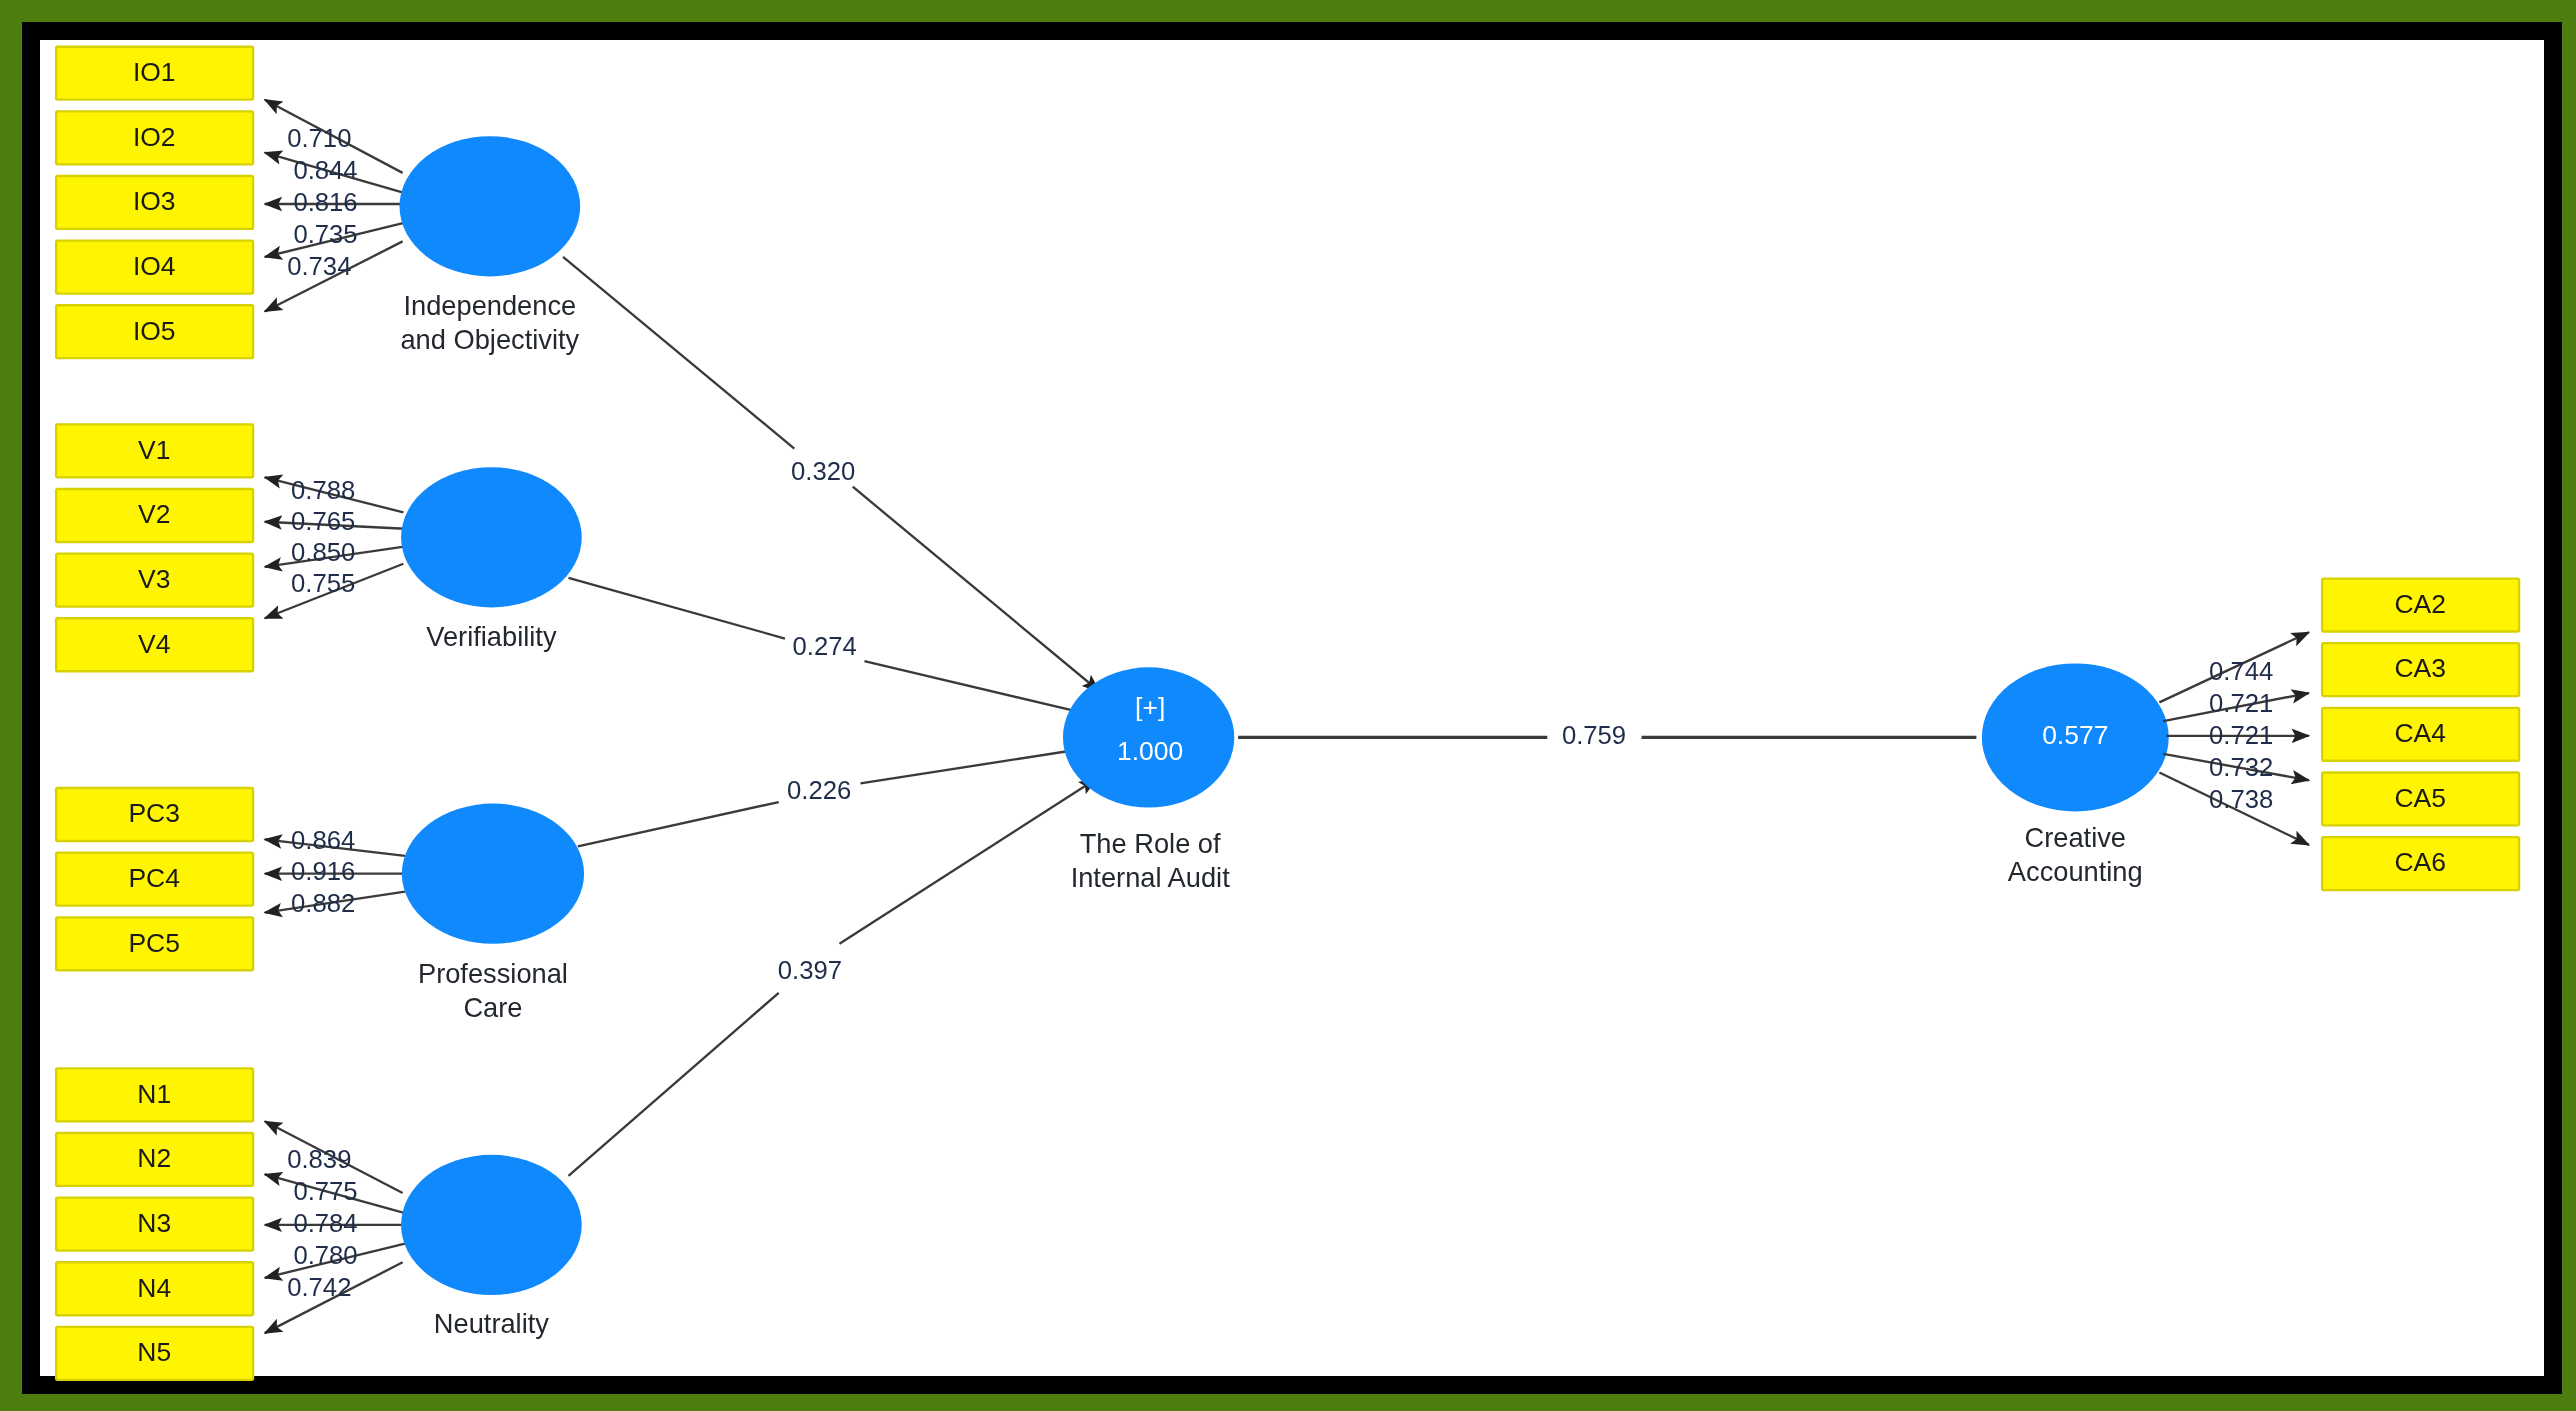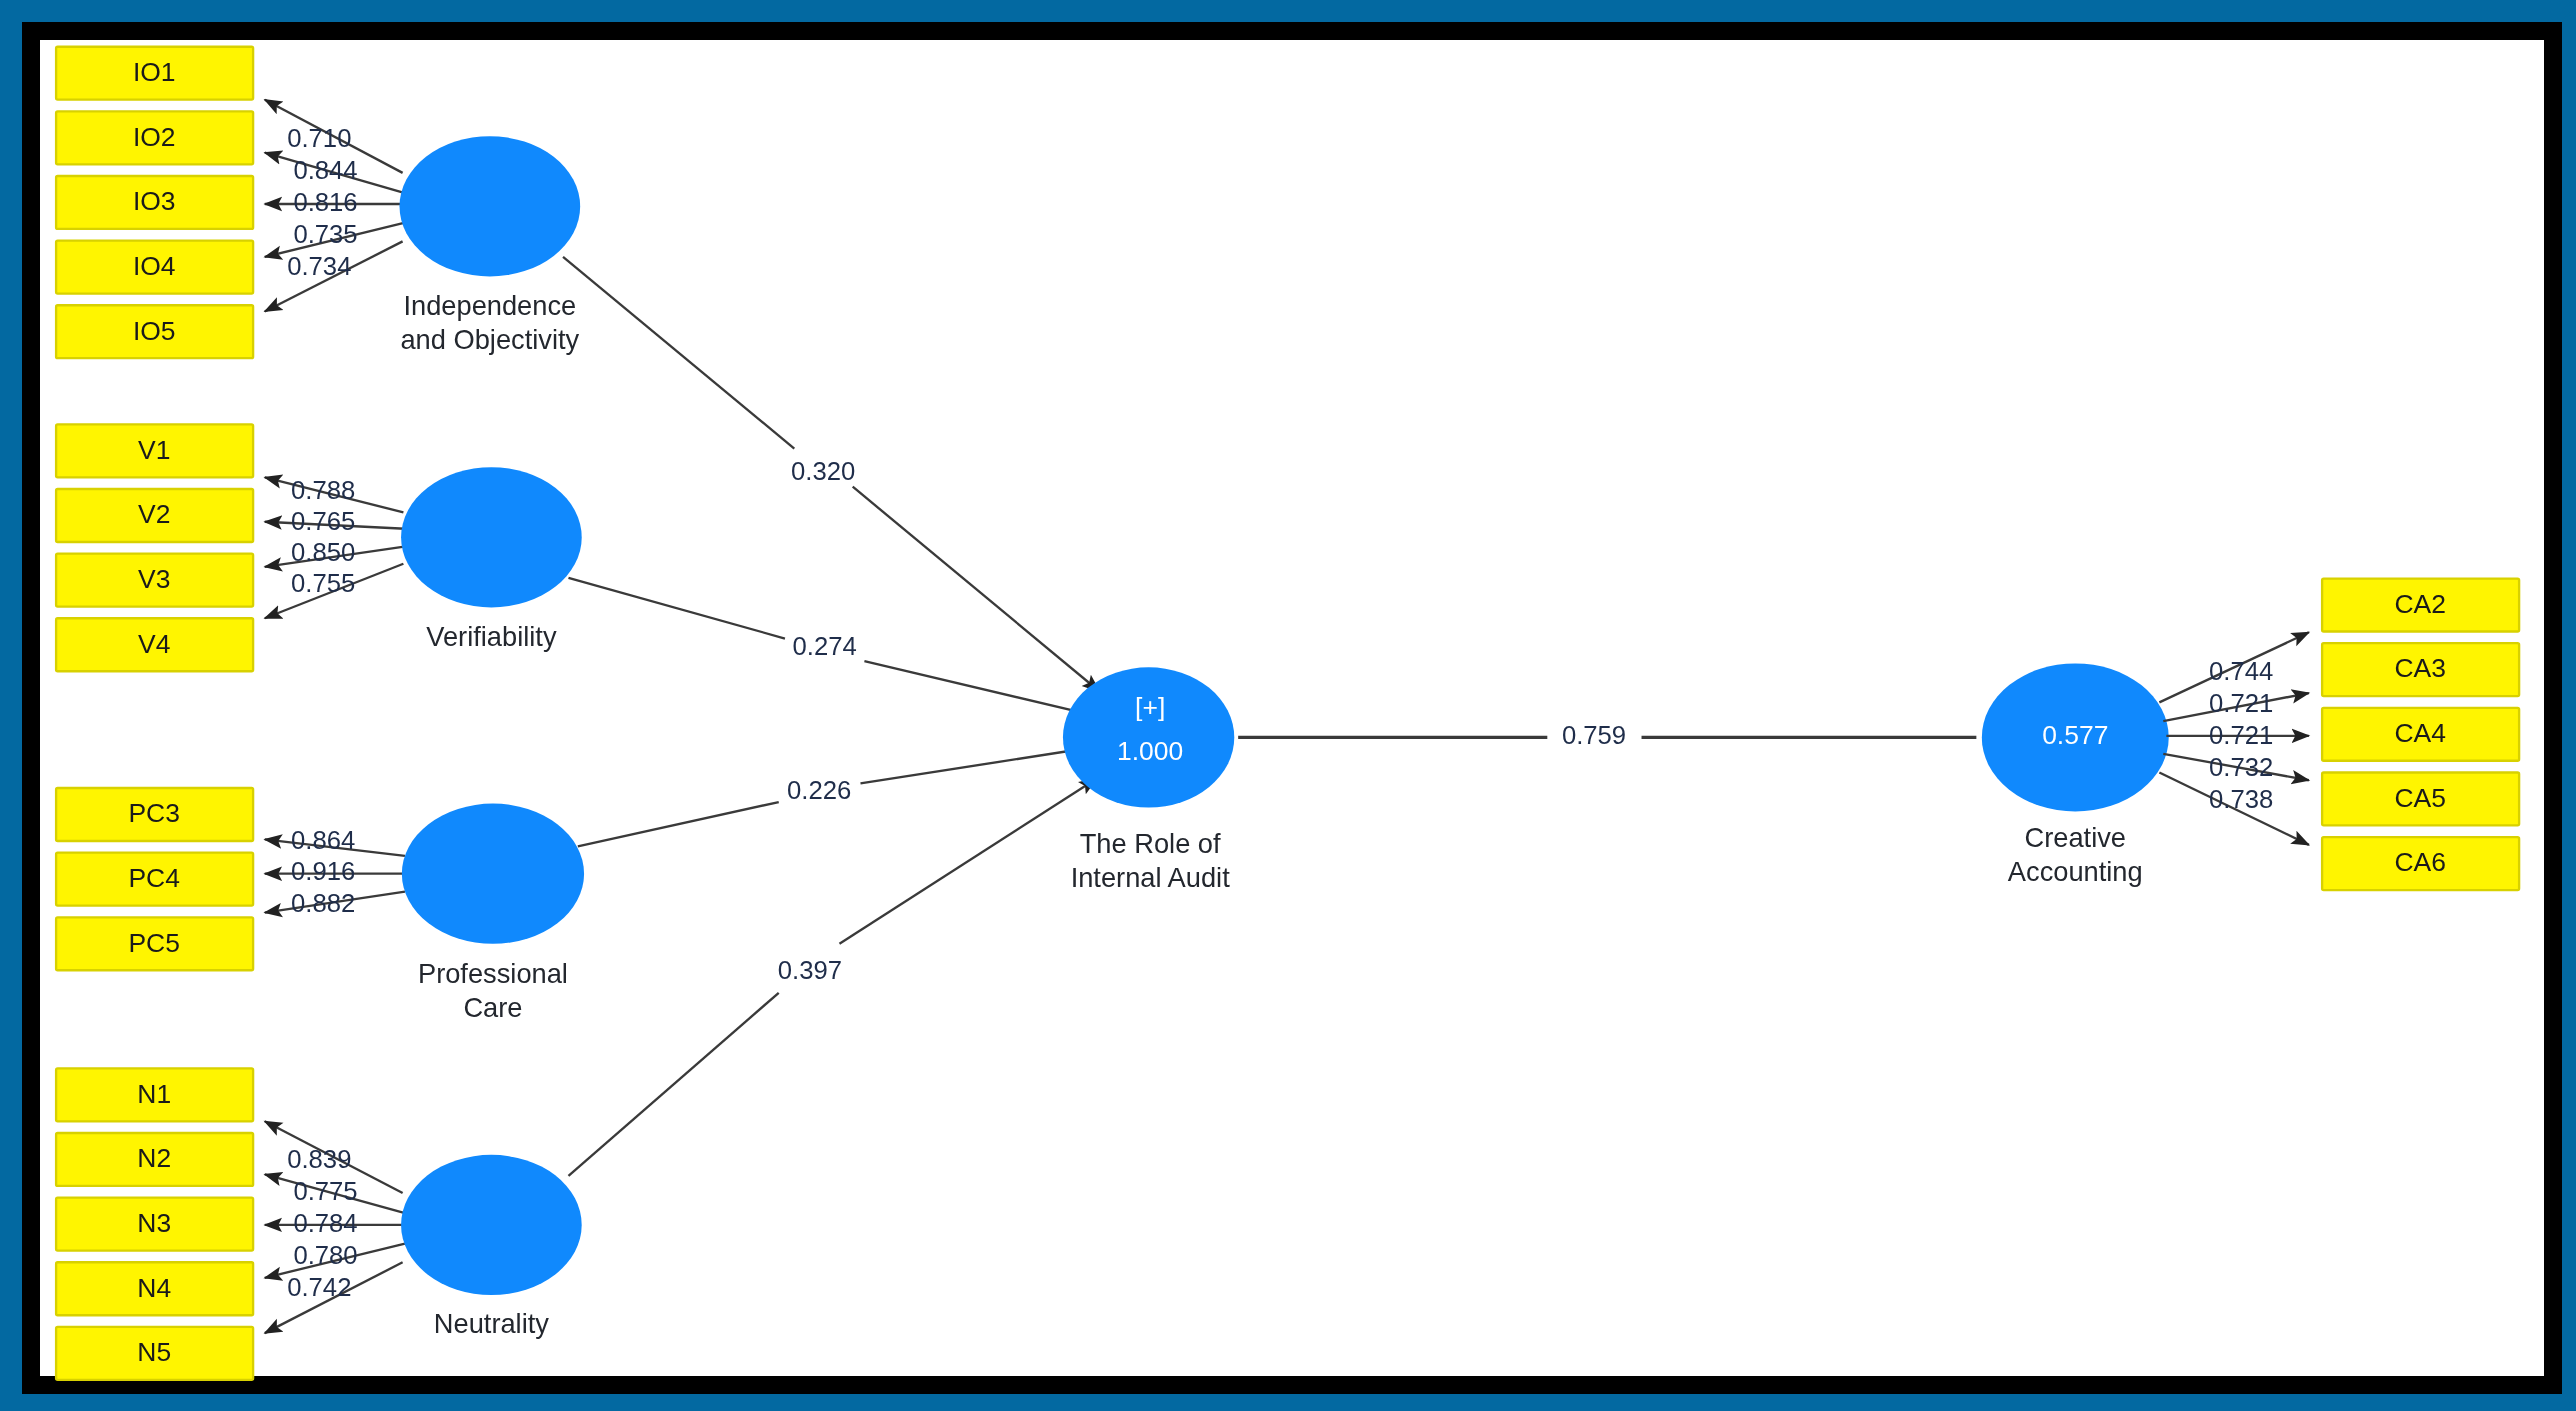--- a/index.html
+++ b/index.html
@@ -10,21 +10,21 @@
   body {
     width: 2576px;
     height: 1411px;
     font-family: "Liberation Sans", sans-serif;
     overflow: hidden;
   }
   #diagram-root {
     position: relative;
     width: 2576px;
     height: 1411px;
-    background: #0369a1;
+    background: #4d7c0f;
   }
   .frame-border {
     position: absolute;
     left: 22px;
     top: 22px;
     width: 2540px;
     height: 1372px;
     border: 18px solid #000000;
     box-sizing: border-box;
     background: #ffffff;

